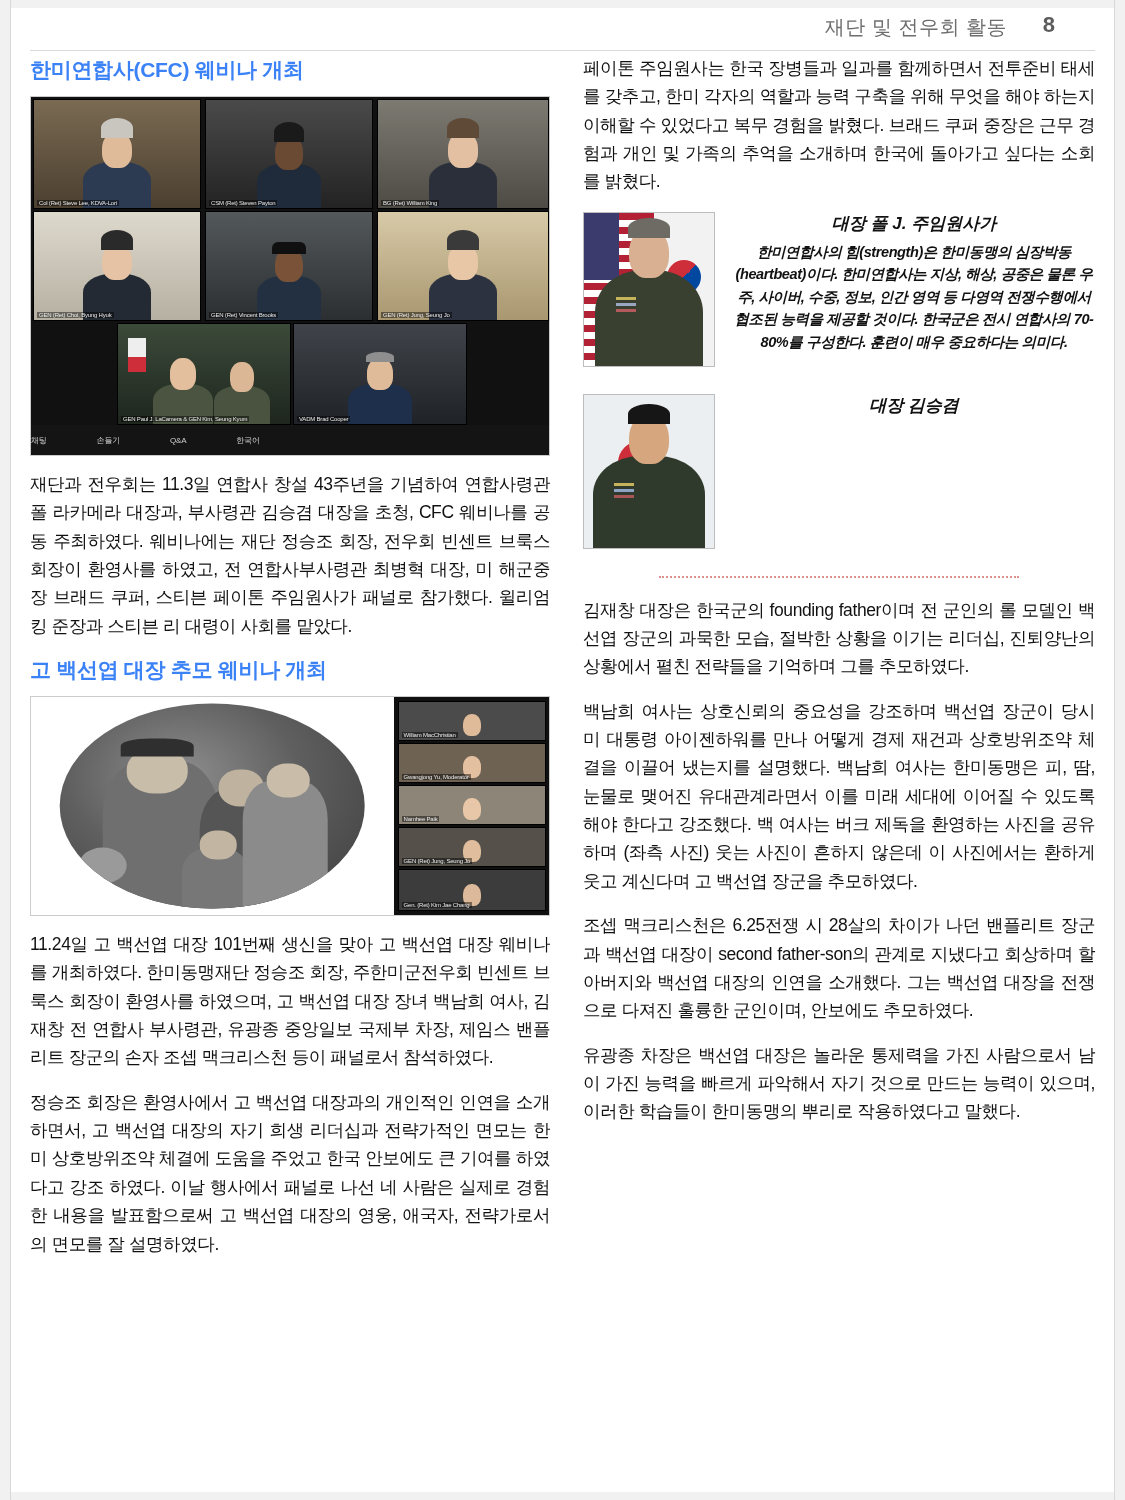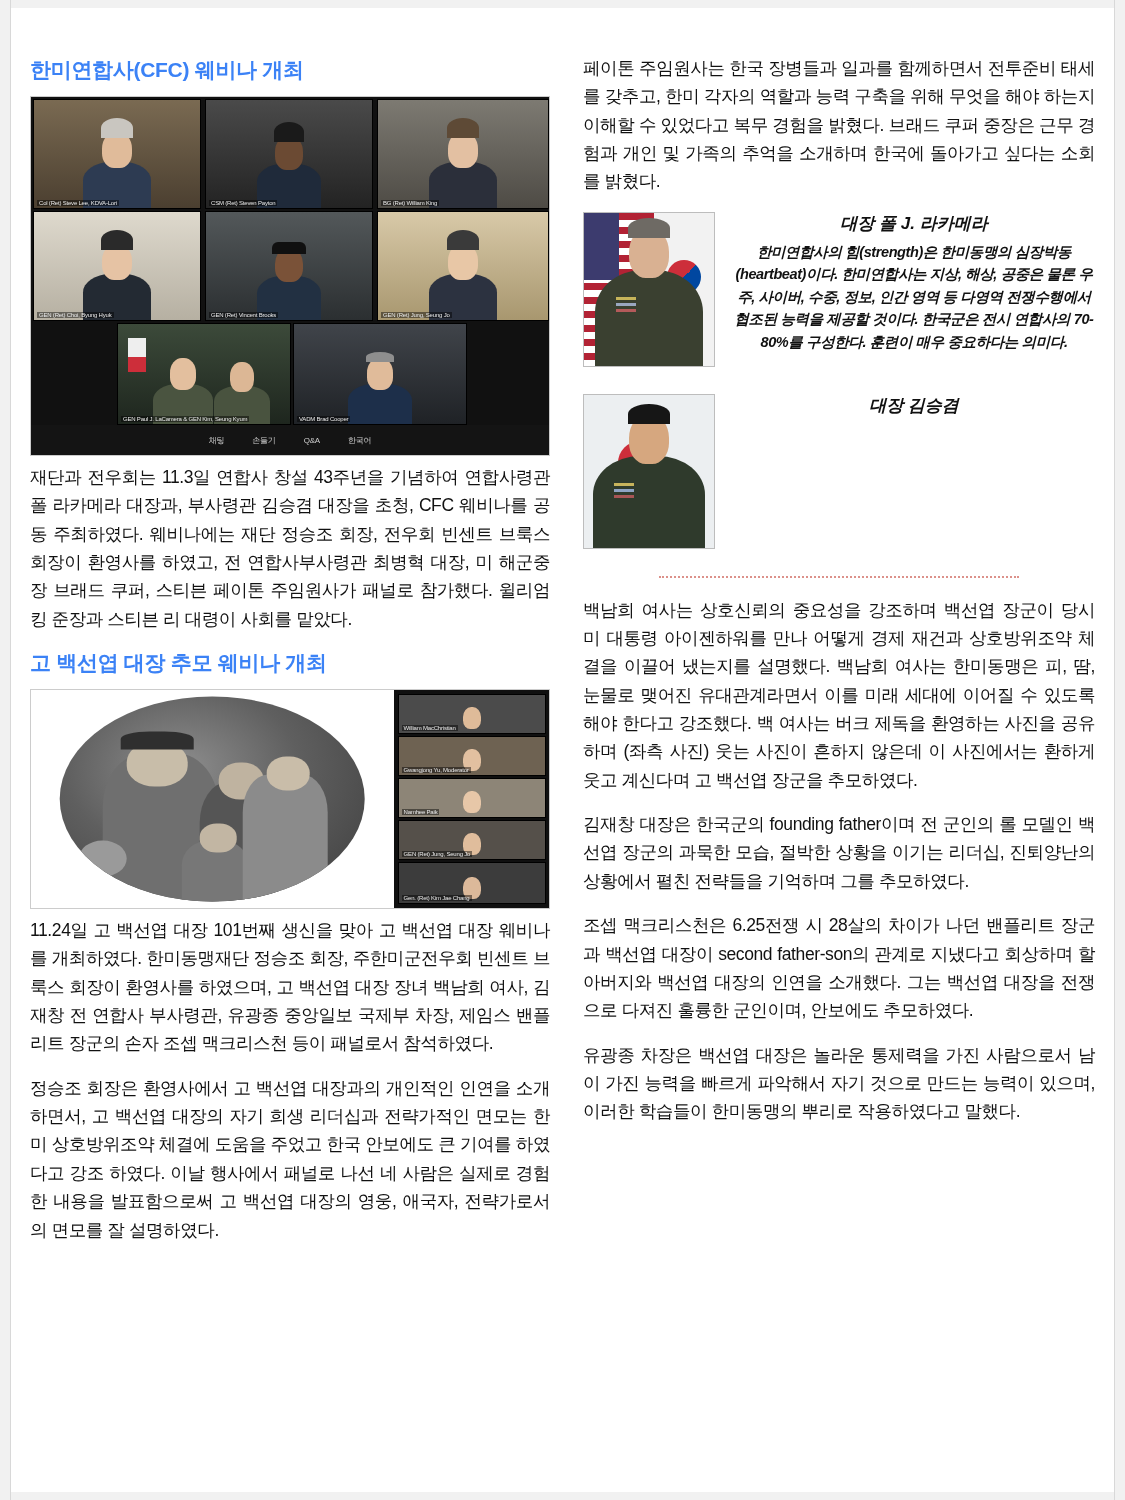--- a/index.html
+++ b/index.html
@@ -154,44 +154,43 @@
   }
   .w1-bar {
     position: absolute;
     left: 0; bottom: 0;
     width: 100%;
     height: 30px;
     background: #141414;
     color: #cfcfcf;
     font-size: 8px;
     display: flex;
-    justify-content: center;
     align-items: center;
-    gap: 28px;
+    gap: 50px;
     letter-spacing: -0.2px;
   }
   .w1-bar span { display: inline-block; }
 
   
   #webinar2 {
     width: 520px;
     height: 220px;
   }
 
   
   p.body {
     font-size: 17.5px;
     line-height: 1.62;
     margin: 0 0 16px 0;
     text-align: justify;
     text-justify: inter-word;
     letter-spacing: -0.4px;
     color: #111;
   }
-  .col-left p.body { margin-top: 7px; }
+  .col-left p.body { margin-top: 14px; }
 
   
   .quote-block {
     position: relative;
     margin-top: 14px;
     min-height: 160px;
   }
   .portrait {
     position: absolute;
     left: 0;
@@ -351,20 +350,25 @@
 </style>
 </head>
 <body>
 
 <div class="page">
   <div class="frame-top"></div>
   <div class="frame-bottom"></div>
   <div class="frame-left"></div>
   <div class="frame-right"></div>
 
+  <div class="header">
+    <div class="header-title">재단 및 전우회 활동</div>
+    <div class="header-page">8</div>
+    <div class="header-rule"></div>
+  </div>
 
   <div class="col-left">
 
     <h2 class="section-title">한미연합사(CFC) 웨비나 개최</h2>
 
     <div class="photo" id="webinar1">
       <div class="zoom-grid">
 
         <div class="tile" style="left:2px;  top:2px;  width:168px; height:110px; background:#6a5a46;">
           <div style="position:absolute;left:0;top:0;width:100%;height:100%;background:linear-gradient(180deg,#7a6a52,#4b3f30);"></div>
@@ -499,21 +503,21 @@
         <div class="flag-us"></div>
         <div class="flag-kr"></div>
         <div class="uniform-a"></div>
         <div class="face" style="bottom:88px;"></div>
         <div class="hair" style="bottom:128px;background:#6e6a64;"></div>
         <div class="ribbon" style="left:32px;bottom:66px;background:#c6b45a;"></div>
         <div class="ribbon" style="left:32px;bottom:60px;background:#9aa7c0;"></div>
         <div class="ribbon" style="left:32px;bottom:54px;background:#b45a5a;"></div>
       </div>
       <div class="quote-body">
-        <div class="quote-name">대장 폴 J. 라카메라</div>
+        <div class="quote-name">대장 폴 J. 주임원사가</div>
         <div class="quote-text">한미연합사의 힘(strength)은 한미동맹의 심장박동(heartbeat)이다. 한미연합사는 지상, 해상, 공중은 물론 우주, 사이버, 수중, 정보, 인간 영역 등 다영역 전쟁수행에서 협조된 능력을 제공할 것이다. 한국군은 전시 연합사의 70-80%를 구성한다. 훈련이 매우 중요하다는 의미다.</div>
       </div>
     </div>
 
     <div class="quote-block" style="margin-top:22px;">
       <div class="portrait">
         <div class="flag-kr2"></div>
         <div class="uniform-b"></div>
         <div class="face" style="bottom:84px;background:#d6a77f;"></div>
         <div class="hair" style="bottom:124px;background:#161616;"></div>
@@ -521,18 +525,18 @@
         <div class="ribbon" style="left:30px;bottom:56px;background:#8fa3c4;"></div>
         <div class="ribbon" style="left:30px;bottom:50px;background:#a85555;"></div>
       </div>
       <div class="quote-body">
         <div class="quote-name">대장 김승겸</div>
       </div>
     </div>
 
     <div class="dotted-sep"></div>
 
+    <p class="body">김재창 대장은 한국군의 founding father이며 전 군인의 롤 모델인 백선엽 장군의 과묵한 모습, 절박한 상황을 이기는 리더십, 진퇴양난의 상황에서 펼친 전략들을 기억하며 그를 추모하였다.</p>
     <p class="body">백남희 여사는 상호신뢰의 중요성을 강조하며 백선엽 장군이 당시 미 대통령 아이젠하워를 만나 어떻게 경제 재건과 상호방위조약 체결을 이끌어 냈는지를 설명했다. 백남희 여사는 한미동맹은 피, 땀, 눈물로 맺어진 유대관계라면서 이를 미래 세대에 이어질 수 있도록 해야 한다고 강조했다. 백 여사는 버크 제독을 환영하는 사진을 공유하며 (좌측 사진) 웃는 사진이 흔하지 않은데 이 사진에서는 환하게 웃고 계신다며 고 백선엽 장군을 추모하였다.</p>
-    <p class="body">김재창 대장은 한국군의 founding father이며 전 군인의 롤 모델인 백선엽 장군의 과묵한 모습, 절박한 상황을 이기는 리더십, 진퇴양난의 상황에서 펼친 전략들을 기억하며 그를 추모하였다.</p>
     <p class="body">조셉 맥크리스천은 6.25전쟁 시 28살의 차이가 나던 밴플리트 장군과 백선엽 대장이 second father-son의 관계로 지냈다고 회상하며 할아버지와 백선엽 대장의 인연을 소개했다. 그는 백선엽 대장을 전쟁으로 다져진 훌륭한 군인이며, 안보에도 추모하였다.</p>
     <p class="body">유광종 차장은 백선엽 대장은 놀라운 통제력을 가진 사람으로서 남이 가진 능력을 빠르게 파악해서 자기 것으로 만드는 능력이 있으며, 이러한 학습들이 한미동맹의 뿌리로 작용하였다고 말했다.</p>
   </div>
 </div>
 
 </body></html>

